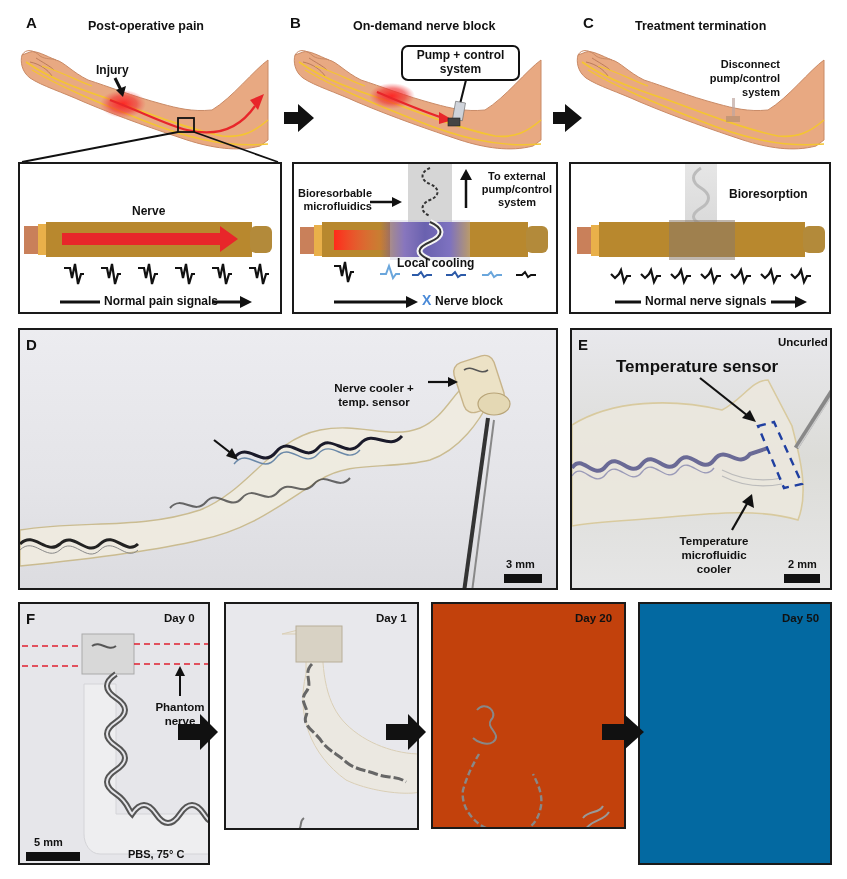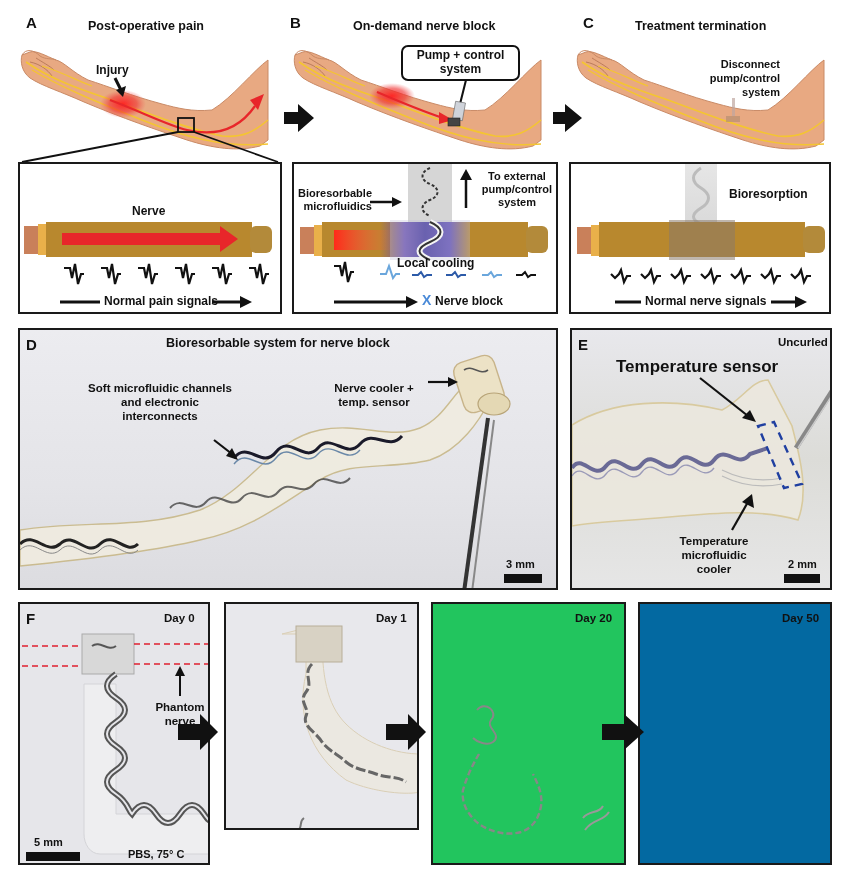--- a/index.html
+++ b/index.html
@@ -222,26 +222,20 @@
 
     <path d="M468,88 L444,262" stroke="#333" stroke-width="4"></path>
     <path d="M474,90 L452,262" stroke="#888" stroke-width="2"></path>
 
     <line x1="194" y1="110" x2="212" y2="124" stroke="#111" stroke-width="2.2"></line>
     <polygon points="206,126 218,130 212,118" fill="#111"></polygon>
     <line x1="408" y1="52" x2="430" y2="52" stroke="#111" stroke-width="2.2"></line>
     <polygon points="428,47 438,52 428,57" fill="#111"></polygon>
   </svg>
   <div class="lbl" style="left:6px;top:6px;">D</div>
-  <div class="ttl" style="left:146px;top:6px;">Bioresorbable system for nerve block</div>
-  <div class="txt" style="left:52px;top:51px;width:176px;font-size:11.5px;line-height:14px;">
-    <div>Soft microfluidic channels</div>
-    <div>and electronic</div>
-    <div>interconnects</div>
-  </div>
   <div class="txt" style="left:304px;top:51px;width:100px;font-size:11.5px;line-height:14px;">
     <div>Nerve cooler +</div>
     <div>temp. sensor</div>
   </div>
   <div class="txt" style="left:486px;top:228px;">3 mm</div>
   <div class="scalebar" style="left:484px;top:244px;width:38px;"></div>
 </div>
 
 <div class="photo" style="left:570px;top:328px;width:262px;height:262px;background:linear-gradient(180deg,#e8e8ec 0%,#dcdcd8 50%,#e6e6e6 100%);">
   <svg width="262" height="262">
@@ -301,21 +295,21 @@
 <div class="photo" style="left:224px;top:602px;width:195px;height:228px;background:#e8e8ec;">
   <svg width="195" height="263">
     <path d="M56,30 L80,24 L80,70 C70,110 84,150 120,176 C140,186 176,192 195,188 L195,150 C170,150 140,140 120,120 C100,100 96,70 96,30 Z" fill="#ece8e0" stroke="#d8ccb0" stroke-width="1" opacity="0.9"></path>
     <rect x="70" y="22" width="46" height="36" fill="#d8d2c4" stroke="#b8ae98" stroke-width="1"></rect>
     <path d="M86,60 C76,70 88,78 80,88 C72,98 84,104 80,112 C76,122 90,128 96,138 C104,148 112,150 120,158 C130,166 140,166 150,170 C160,174 172,172 180,178" fill="none" stroke="#666" stroke-width="3" stroke-dasharray="10 3"></path>
     <path d="M56,250 C66,240 60,232 70,228 C78,224 72,218 78,214" fill="none" stroke="#777" stroke-width="2"></path>
   </svg>
   <div class="ttl" style="left:150px;top:8px;font-size:11.5px;">Day 1</div>
 </div>
 
-<div class="photo" style="left:431px;top:602px;width:195px;height:263px;background:#22c55e;">
+<div class="photo" style="left:431px;top:602px;width:195px;height:227px;background:#c2410c;">
   <svg width="195" height="263">
     <path d="M44,106 C52,96 66,108 58,116 C52,124 70,130 60,138 C54,142 44,138 40,134" fill="none" stroke="#888" stroke-width="2"></path>
     <path d="M46,150 C40,160 34,172 30,186 C28,200 36,212 46,220 C58,228 74,232 88,228 C100,224 106,214 108,202 C110,190 104,178 100,170" fill="none" stroke="#888" stroke-width="2.4" stroke-dasharray="6 3"></path>
     <path d="M150,214 C156,206 166,210 170,202 M152,226 C160,214 170,218 176,208" fill="none" stroke="#999" stroke-width="2"></path>
   </svg>
   <div class="ttl" style="left:142px;top:8px;font-size:11.5px;">Day 20</div>
 </div>
 
 <div class="photo" style="left:638px;top:602px;width:194px;height:263px;background:#0369a1;">
   <div class="ttl" style="left:142px;top:8px;font-size:11.5px;">Day 50</div>

